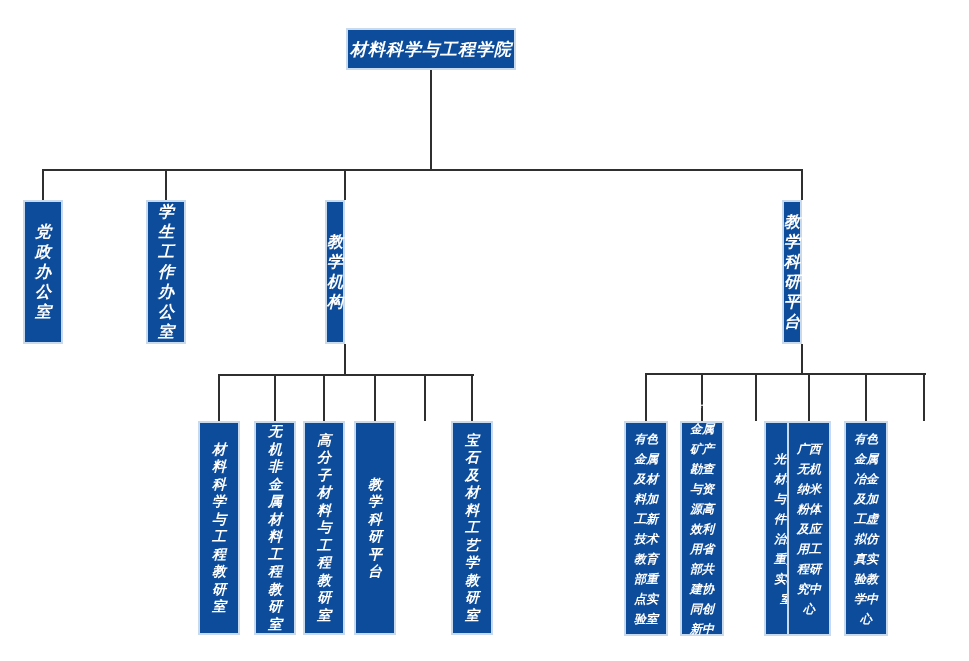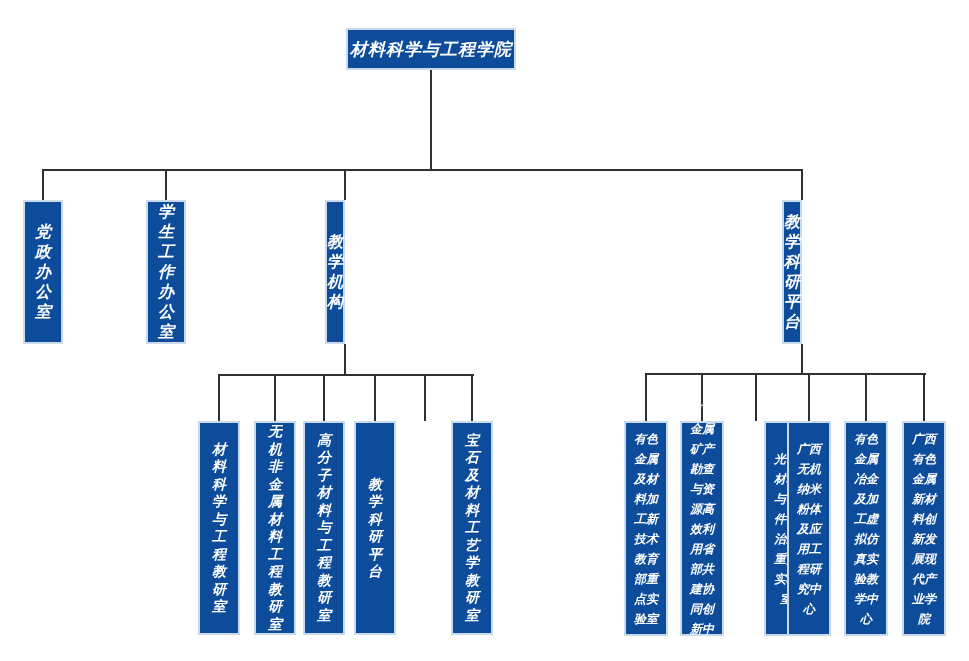--- a/index.html
+++ b/index.html
@@ -113,17 +113,14 @@
   </div>
   <div class="box plat" style="left:764px;top:421px;width:44px;height:215px">
     <span class="v-label">光电材料与器件自治区重点实验室</span>
   </div>
   <div class="box plat" style="left:787px;top:421px;width:44px;height:215px">
     <span class="v-label">广西无机纳米粉体及应用工程研究中心</span>
   </div>
   <div class="box plat" style="left:844px;top:421px;width:44px;height:215px">
     <span class="v-label">有色金属冶金及加工虚拟仿真实验教学中心</span>
   </div>
-  <div class="box plat" style="left:902px;top:421px;width:44px;height:215px">
-    <span class="v-label">广西有色金属新材料创新发展现代产业学院</span>
-  </div>
 
 </div>
 
 </body></html>

